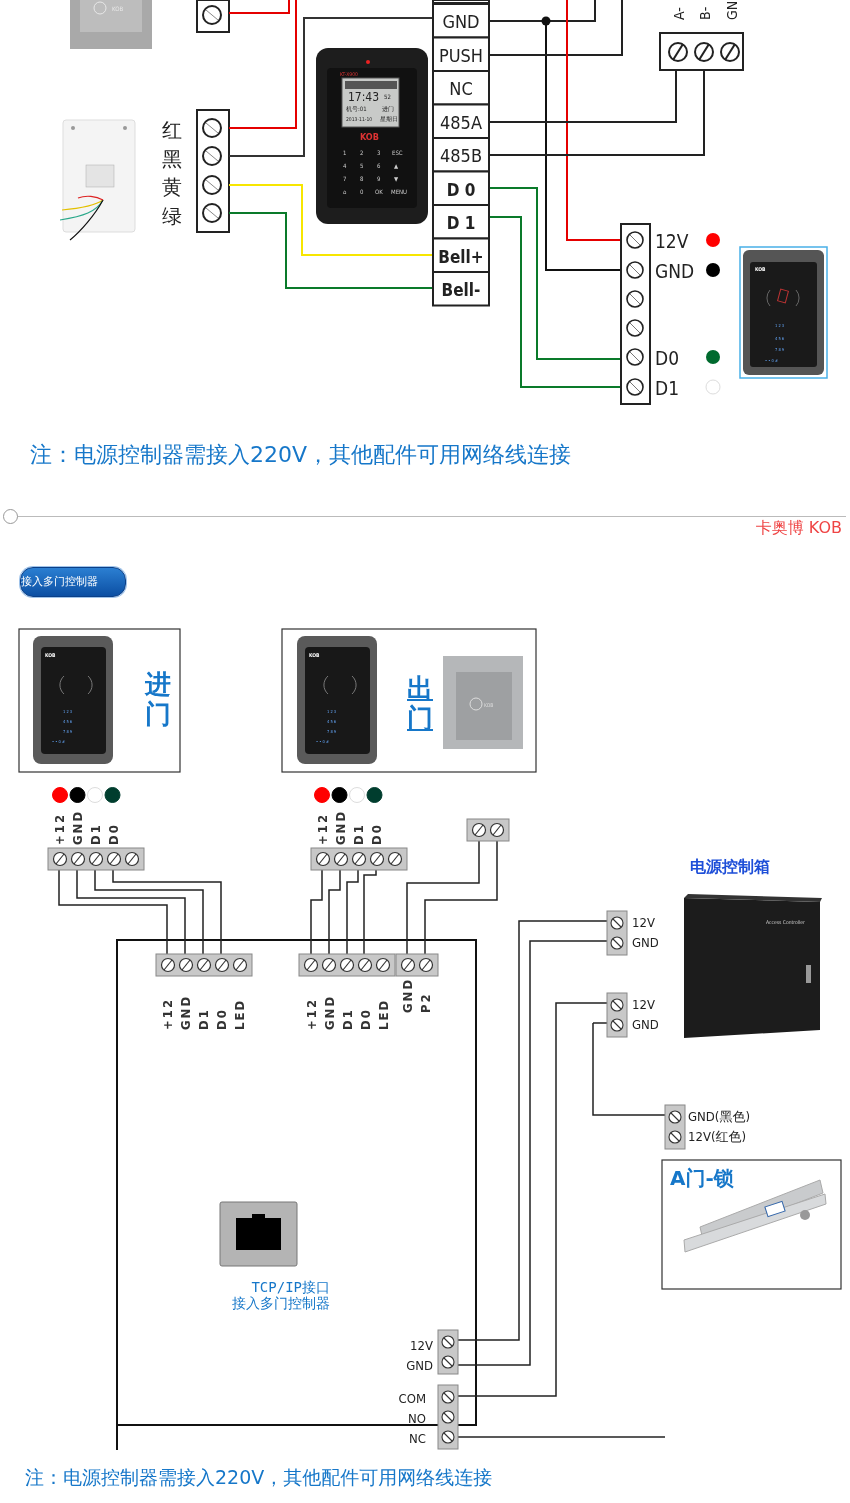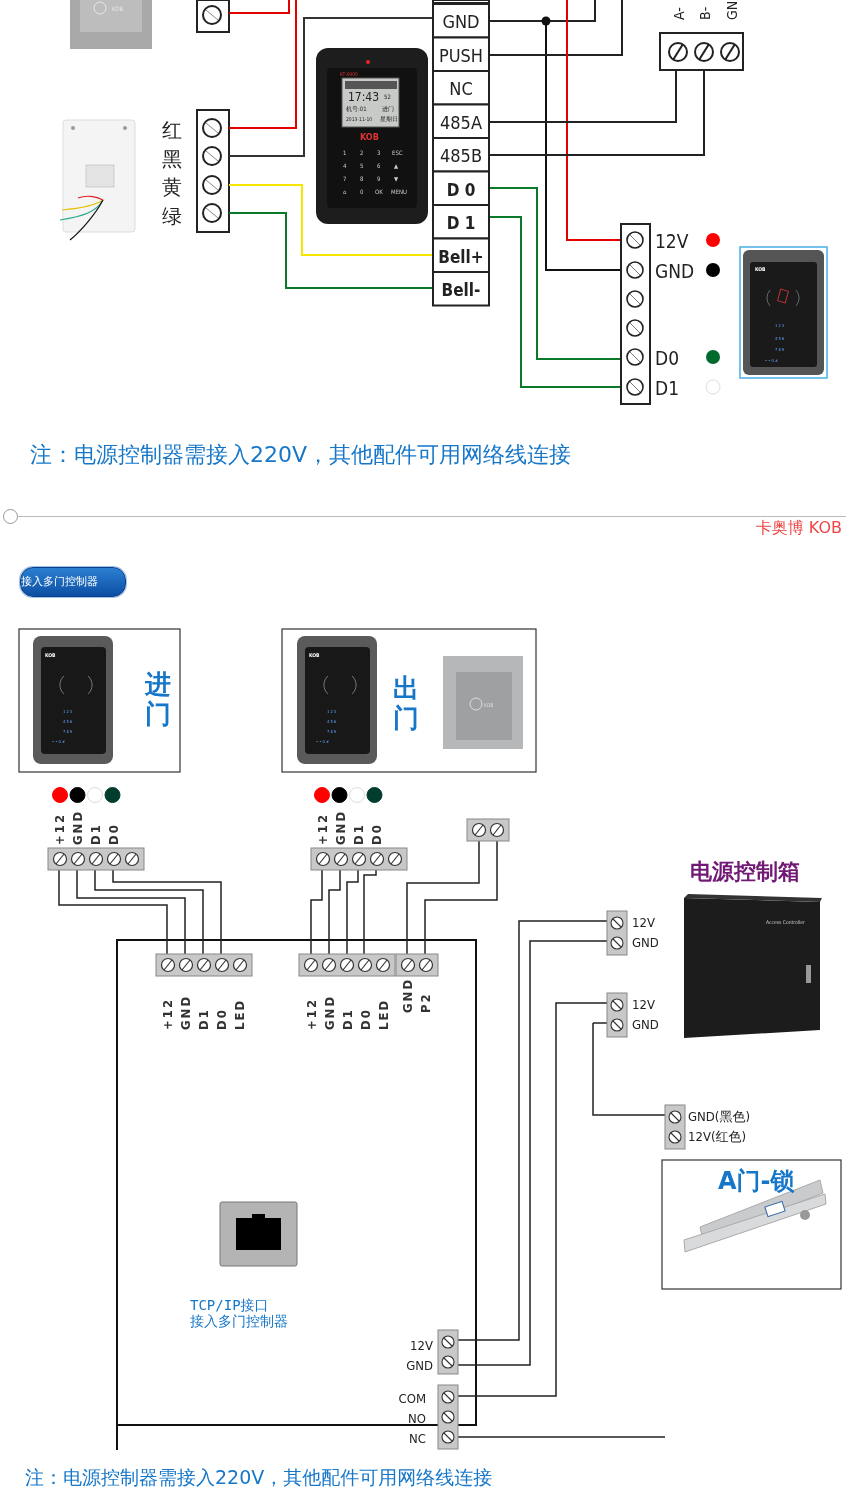--- a/index.html
+++ b/index.html
@@ -5,23 +5,23 @@
   html,body{margin:0;padding:0;background:#fff;}
   body{width:850px;height:1503px;position:relative;overflow:hidden;font-family:"Liberation Sans","DejaVu Sans",sans-serif;}
   .abs{position:absolute;}
   svg text{font-family:"DejaVu Sans Condensed","DejaVu Sans",sans-serif;}
   .note{position:absolute;color:#1677c9;font-family:"DejaVu Sans",sans-serif;font-weight:normal;white-space:nowrap;}
   .brand-right{position:absolute;right:8px;top:500px;color:#ef4444;font-size:16px;font-family:"DejaVu Sans",sans-serif;margin-top:18px;}
   .divider{position:absolute;left:12px;right:4px;top:516px;height:1px;background:#bbb;}
   .divider-circle{position:absolute;left:3px;top:509px;width:13px;height:13px;border:1px solid #999;border-radius:50%;background:#fff;}
   .section-btn{position:absolute;left:20px;top:567px;width:104px;height:28px;background:linear-gradient(#2b7fd2,#0c4fa3);border:1px solid #0b3f87;border-radius:13px;box-shadow:0 0 0 1px #9fc3ea;color:#fff;font-size:11px;line-height:28px;text-align:left;font-family:"DejaVu Sans",sans-serif;cursor:pointer;}
   .photo-label{position:absolute;color:#1677c9;font-weight:bold;font-family:"DejaVu Sans",sans-serif;font-size:26px;line-height:30px;width:30px;text-align:center;}
-  .tcp-label{position:absolute;left:190px;top:1279px;width:140px;text-align:left;color:#1677c9;font-size:14px;line-height:16px;font-family:"DejaVu Sans Mono",monospace;margin-top:18px;}
-  .psbox-title{position:absolute;left:690px;top:857px;color:#701a75;font-weight:bold;font-size:22px;font-family:"DejaVu Sans",sans-serif;}
-  .lock-title{position:absolute;left:670px;top:1165px;color:#1677c9;font-weight:bold;font-size:24px;font-family:"DejaVu Sans",sans-serif;margin-left:48px;}
+  .tcp-label{position:absolute;left:190px;top:1279px;width:140px;text-align:right;color:#1677c9;font-size:14px;line-height:16px;font-family:"DejaVu Sans Mono",monospace;}
+  .psbox-title{position:absolute;left:690px;top:857px;color:#1d4ed8;font-weight:bold;font-size:16px;font-family:"DejaVu Sans",sans-serif;}
+  .lock-title{position:absolute;left:670px;top:1165px;color:#1677c9;font-weight:bold;font-size:20px;font-family:"DejaVu Sans",sans-serif;}
 </style>
 </head>
 <body>
 
 <svg class="abs" style="left:0;top:0" width="850" height="420">
 
   <g>
     <rect x="70" y="0" width="82" height="49" fill="#a9a9a9"></rect>
     <rect x="80" y="0" width="62" height="32" fill="#bdbdbd"></rect>
     <circle cx="100" cy="8" r="6" fill="none" stroke="#e8e8e8" stroke-width="1"></circle>
@@ -417,20 +417,20 @@
   <rect x="662" y="540" width="179" height="129" fill="#fff" stroke="#333" stroke-width="1.2"></rect>
   <g>
     <polygon points="700,607 820,560 823,573 703,620" fill="#c9cbcd" stroke="#aaa"></polygon>
     <polygon points="684,620 825,574 826,584 685,632" fill="#d8dadc" stroke="#aaa"></polygon>
     <rect x="766" y="584" width="18" height="10" fill="#fff" stroke="#3366aa" transform="rotate(-18 775 589)"></rect>
     <circle cx="805" cy="595" r="5" fill="#999"></circle>
   </g>
 </svg>
 
 <div class="photo-label" style="left:143px;top:669px;"><span>进门</span></div>
-<div class="photo-label" style="left:391px;top:673px;"><span>出门</span></div>
+<div class="photo-label" style="left:405px;top:673px;text-decoration:underline;"><span>出门</span></div>
 <div class="psbox-title">电源控制箱</div>
 <div class="lock-title">A门-锁</div>
 <div class="tcp-label">
   <div>TCP/IP接口</div>
   <div>接入多门控制器</div>
 </div>
 <div class="note" style="left:25px;top:1465px;font-size:19px;">注：电源控制器需接入220V，其他配件可用网络线连接</div>
 
 </body></html>

